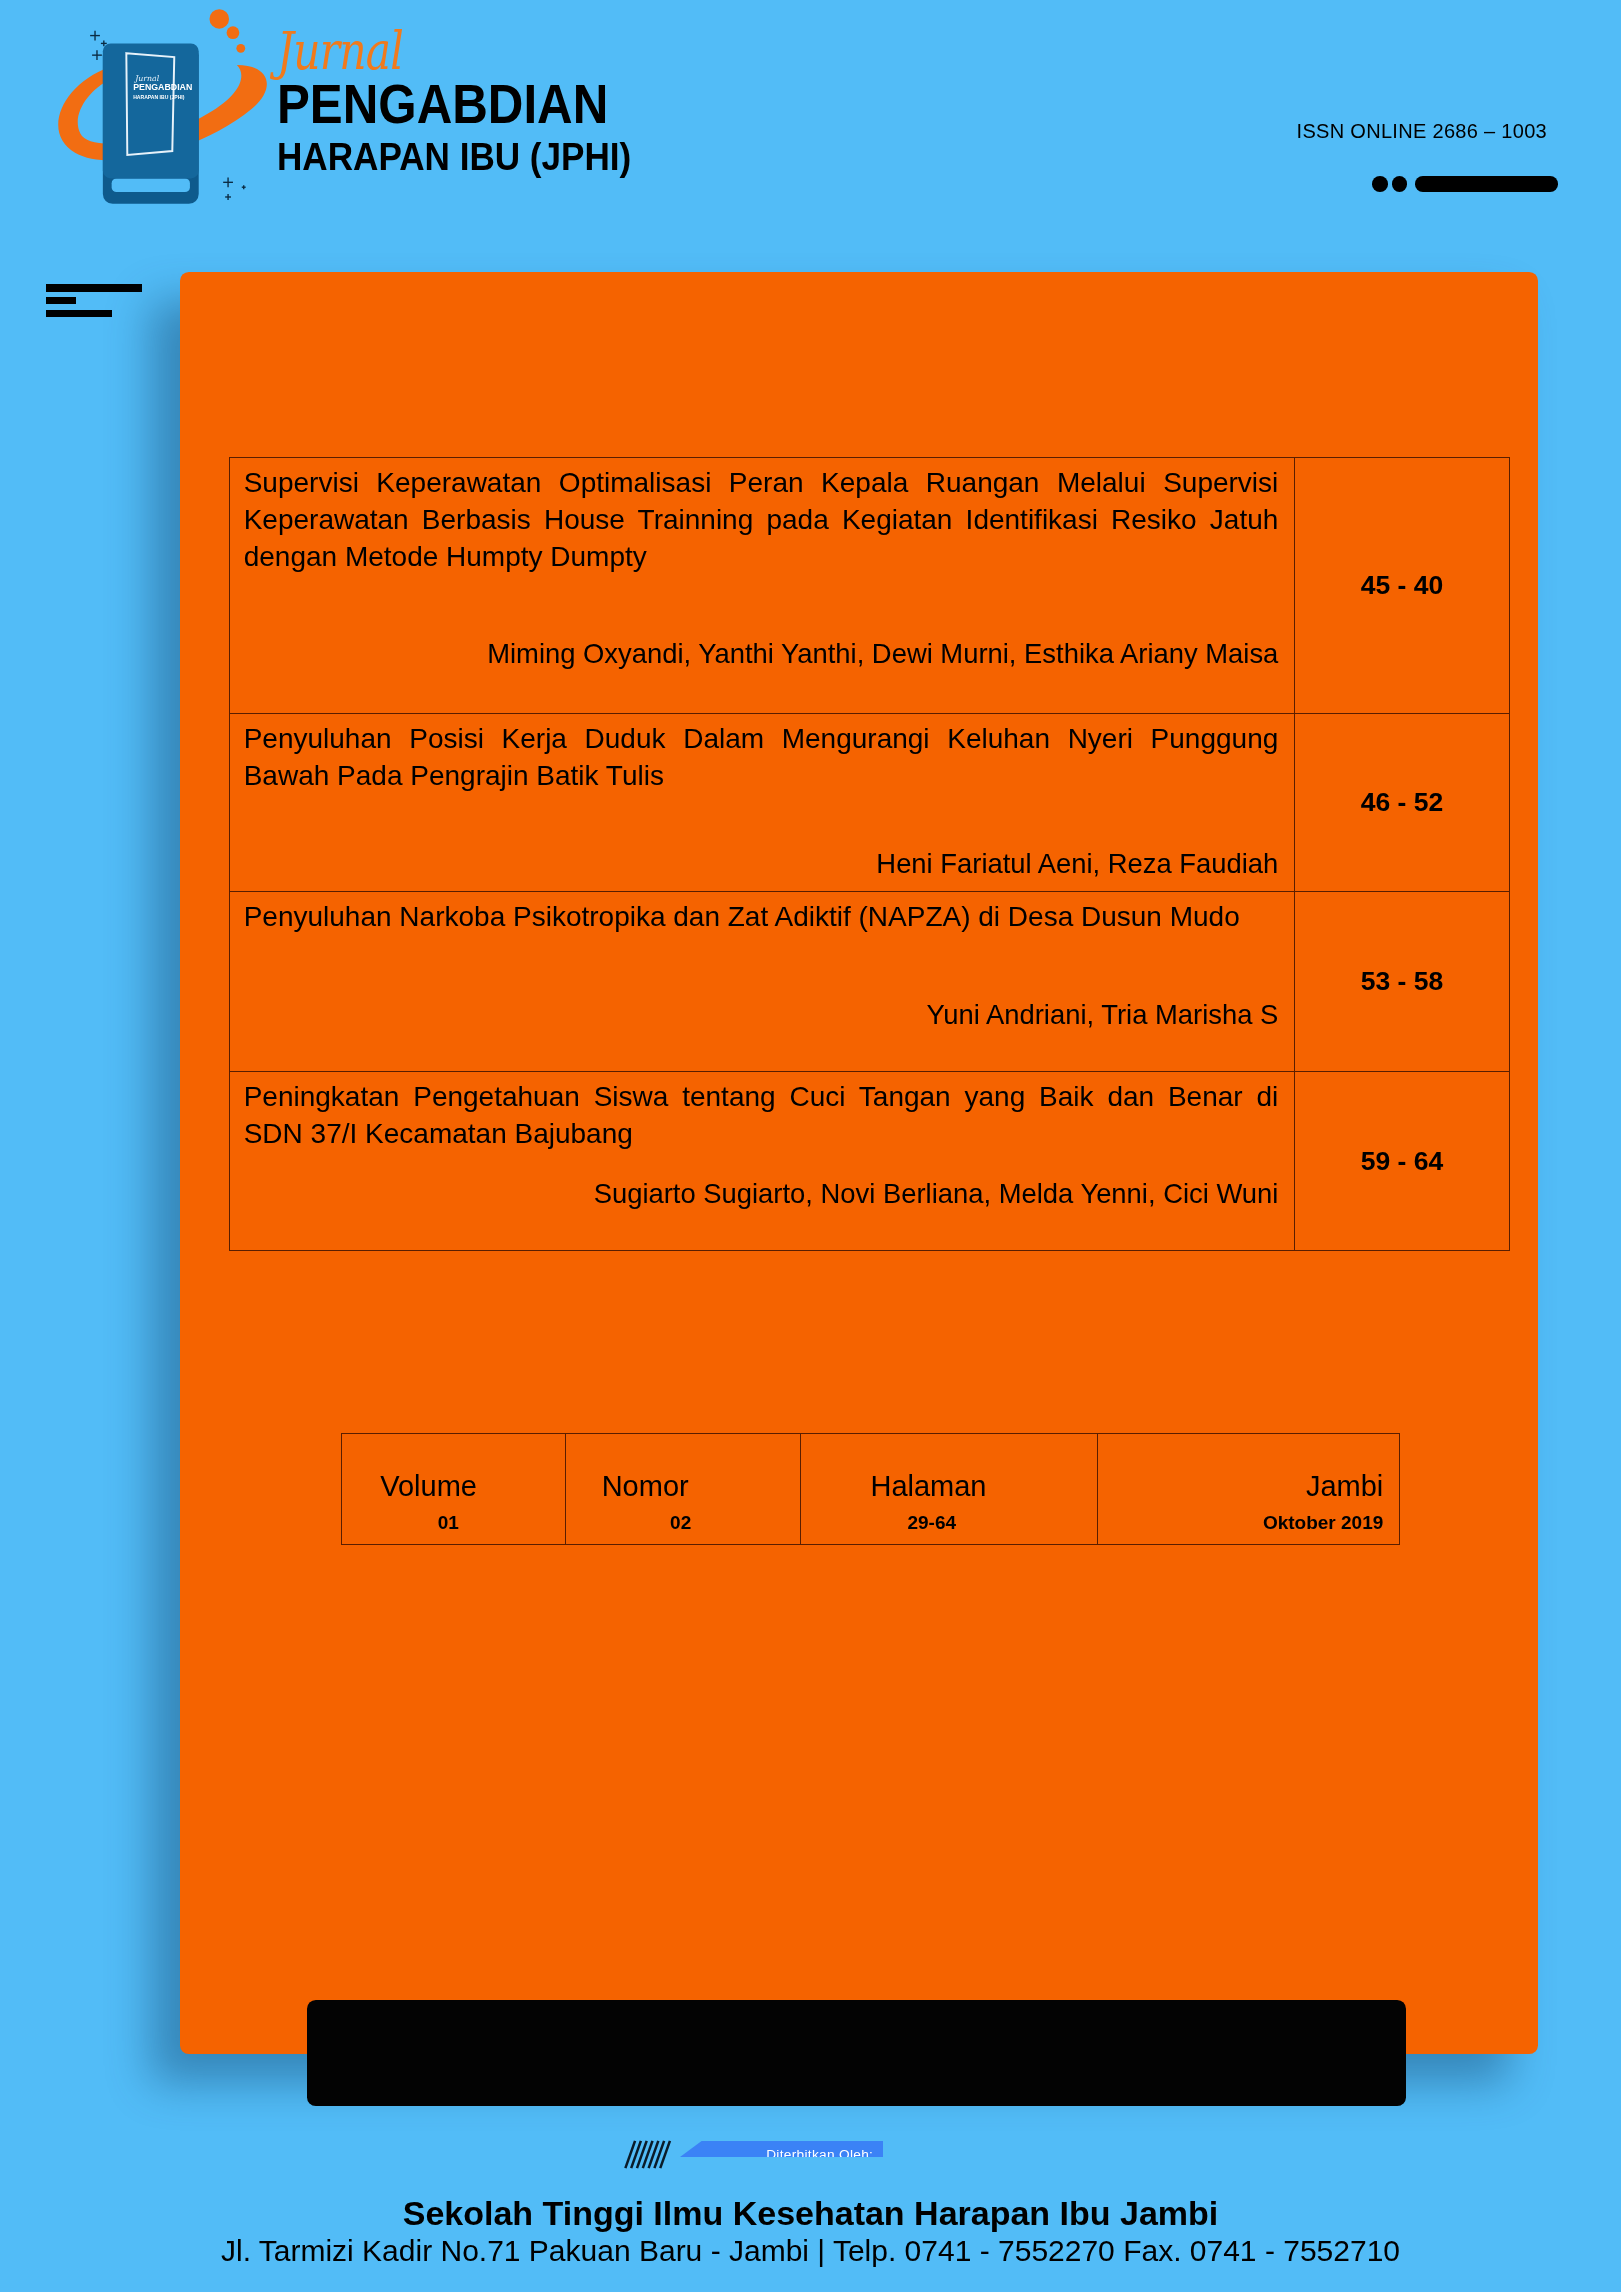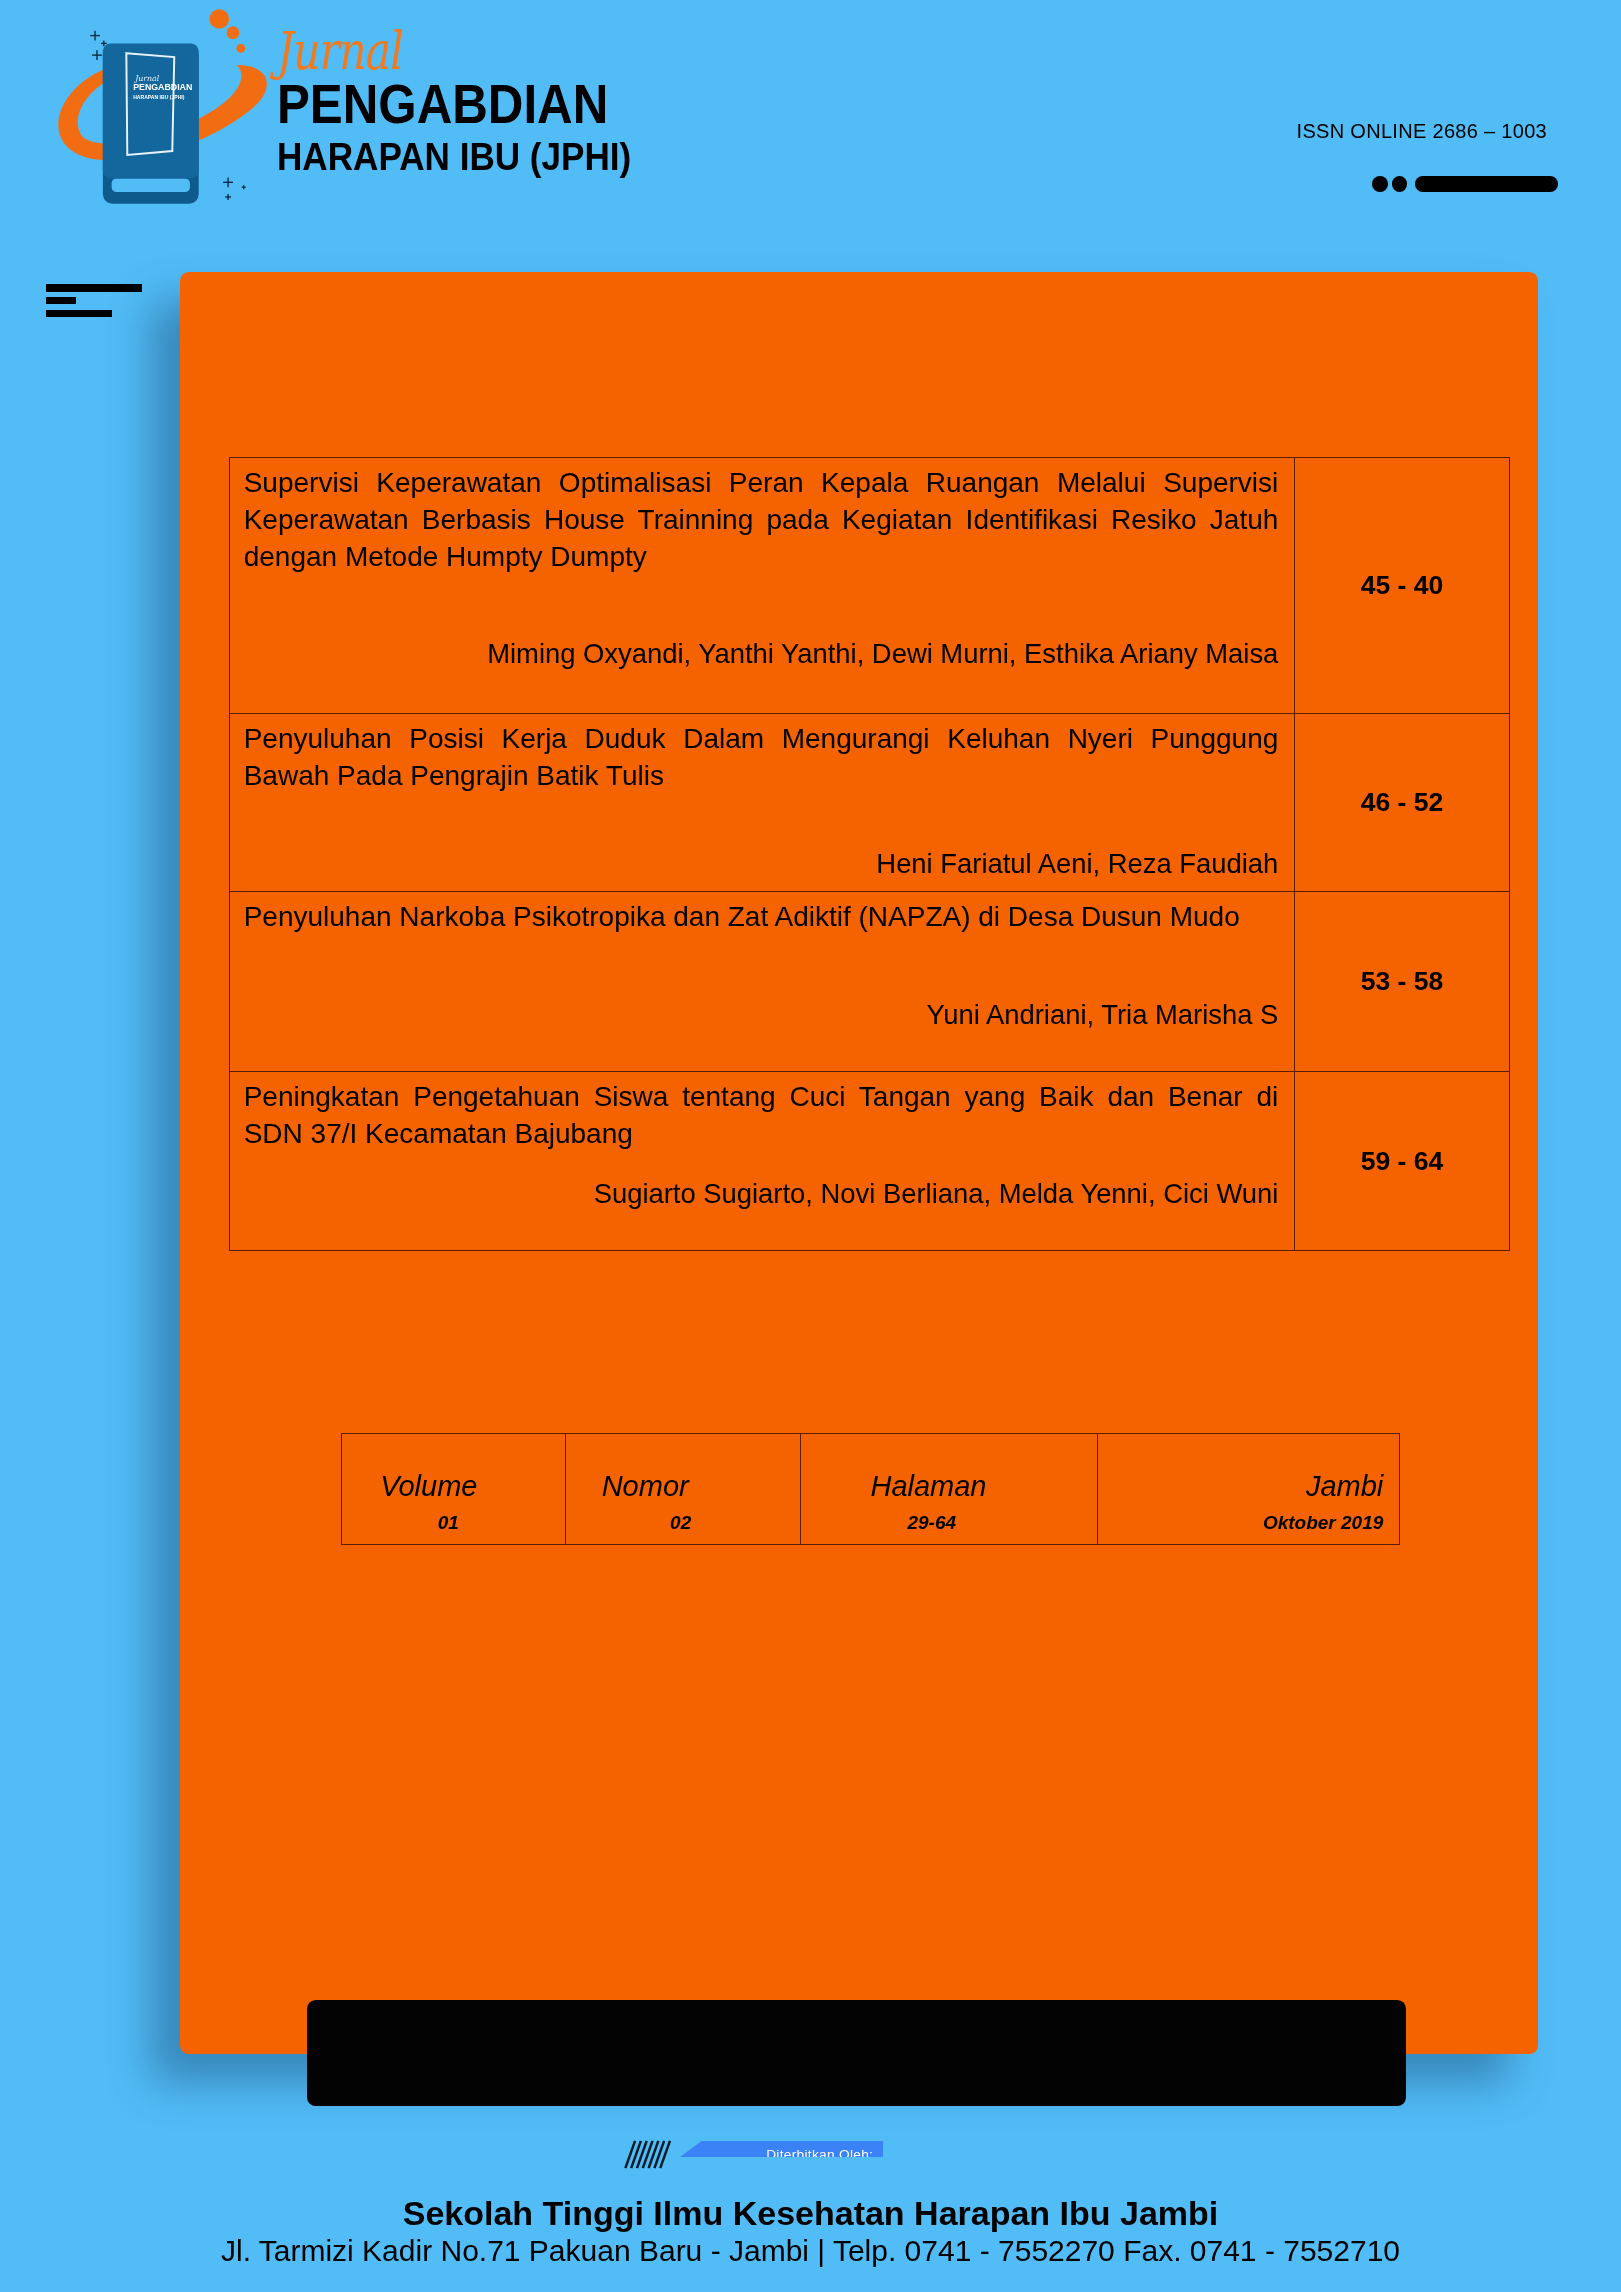--- a/index.html
+++ b/index.html
@@ -55,21 +55,20 @@
     font-size:28px; line-height:37px; text-align:justify;
     transform-origin:left top; padding-top:5.9px;
   }
   .art-authors {
     position:absolute; right:15.7px; font-size:27.4px; text-align:right; white-space:nowrap;
   }
 
   .info {
     position:absolute; left:341px; top:1433px; width:1059px; height:112px;
     border-collapse:collapse;
-    font-style:italic;
   }
   .info td { border:1.5px solid #5a1e00; vertical-align:bottom; padding:0 15.7px 3.9px 15.7px; }
   .info .lbl { font-size:29px; line-height:37px; }
   .info .val { font-size:19px; line-height:35px; font-weight:bold; }
 
   .black-bar {
     position:absolute; left:307px; top:2000px; width:1099px; height:106px;
     background:#030303; border-radius:8.8px;
   }
 

